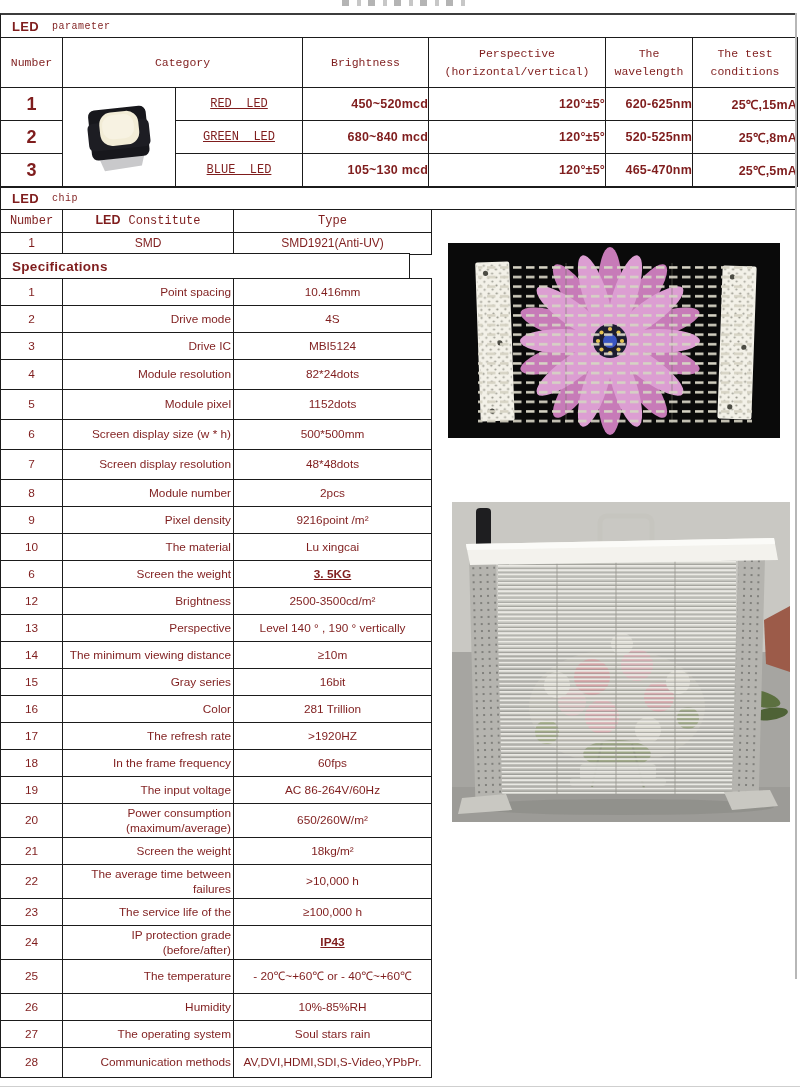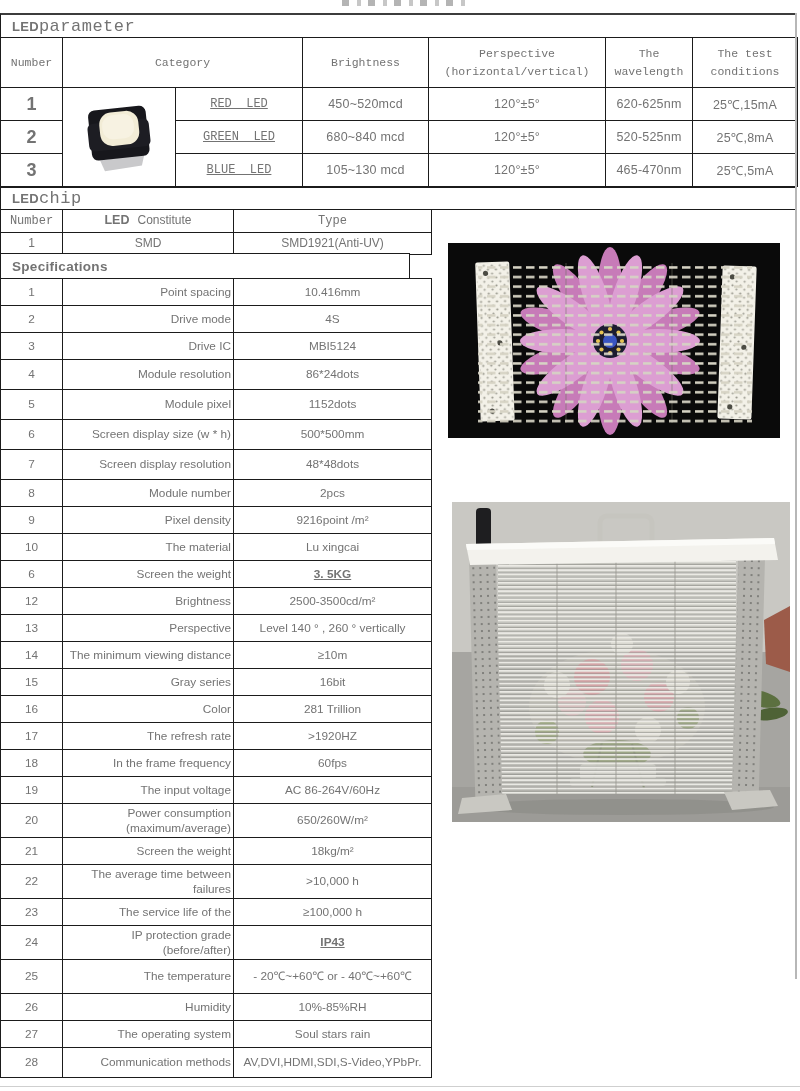--- a/index.html
+++ b/index.html
@@ -1,43 +1,43 @@
 <!DOCTYPE html>
 <html><head>
 <meta charset="utf-8">
 <style>
   html,body{margin:0;padding:0;background:#ffffff;}
   #page{position:relative;width:800px;height:1091px;background:#fff;overflow:hidden;
-        font-family:"Liberation Sans",sans-serif;color:#737373;}
+        font-family:"Liberation Sans",sans-serif;color:#7f1d1d;}
 
   
   .clip-frag{position:absolute;left:342px;top:0;width:128px;height:6px;opacity:.55;
     background:repeating-linear-gradient(90deg,#777 0 7px,transparent 7px 15px,#999 15px 19px,transparent 19px 26px);}
 
   
   .band{position:absolute;left:0;width:797px;box-sizing:border-box;background:#fff;
         border:1px solid #1b1b1b;display:flex;align-items:center;padding-left:11px;}
   #band-param{top:13px;height:26px;border-top:2px solid #3c3c3c;}
   #band-chip{top:187px;height:23px;}
   #band-spec{top:253px;height:26px;width:410px;}
   .band .b{font-weight:bold;font-size:13px;letter-spacing:.3px;}
-  .band .rest{font-family:"Liberation Mono",monospace;font-size:17px;letter-spacing:.5px;}
+  .band .rest{font-family:"Liberation Mono",monospace;font-size:10px;margin-left:13px;letter-spacing:.5px;}
   #band-spec .b{font-size:13.5px;}
 
   table{border-collapse:collapse;table-layout:fixed;position:absolute;background:#fff;}
   td,th{border:1px solid #1b1b1b;padding:0;text-align:center;vertical-align:middle;overflow:hidden;}
 
   
   #param-table{top:37px;left:0;width:797px;}
   #param-table th{font-family:"Liberation Mono",monospace;font-weight:normal;font-size:11.5px;line-height:1.5;}
   #param-table thead tr{height:50px;}
   #param-table tbody tr{height:33px;}
   .c-num{font-size:18px;font-weight:bold;}
   .c-cat{font-family:"Liberation Mono",monospace;font-size:12px;white-space:pre;text-decoration:underline;}
-  .c-val{font-size:12.5px;font-weight:normal;letter-spacing:.2px;}
+  .c-val{font-size:12.5px;font-weight:bold;letter-spacing:.2px;text-align:right;}
   .ledimg-cell{background:#fff;}
 
   
   #chip-table{top:209px;left:0;width:431px;}
   #chip-table tr{height:22.5px;}
   #chip-table th{font-family:"Liberation Mono",monospace;font-weight:normal;font-size:12px;}
   #chip-table td{font-size:12px;}
   #chip-table .b{font-family:"Liberation Sans",sans-serif;font-weight:bold;font-size:12.5px;margin-right:8px;}
 
   
@@ -150,21 +150,21 @@
   <table id="chip-table">
     <colgroup>
         <col style="width:62px">
         <col style="width:171px">
         <col style="width:198px">
       </colgroup>
     <tbody>
       <tr>
         <th>Number</th>
         <th>
-          <span class="b">LED</span><span style="font-family:Liberation Sans, sans-serif">Constitute</span>
+          <span class="b">LED</span><span style="font-family:Liberation Mono, monospace">Constitute</span>
         </th>
         <th>Type</th>
       </tr>
       <tr>
         <td>1</td>
         <td>SMD</td>
         <td>SMD1921(Anti-UV)</td>
       </tr>
     </tbody>
   </table>
@@ -191,21 +191,21 @@
           <td class="c-value">4S</td>
         </tr>
         <tr>
           <td class="c-number">3</td>
           <td class="c-label">Drive IC</td>
           <td class="c-value">MBI5124</td>
         </tr>
         <tr>
           <td class="c-number">4</td>
           <td class="c-label">Module resolution</td>
-          <td class="c-value">86*24dots</td>
+          <td class="c-value">82*24dots</td>
         </tr>
         <tr>
           <td class="c-number">5</td>
           <td class="c-label">Module pixel</td>
           <td class="c-value">1152dots</td>
         </tr>
         <tr>
           <td class="c-number">6</td>
           <td class="c-label">Screen display size (w * h)</td>
           <td class="c-value">500*500mm</td>
@@ -236,21 +236,21 @@
           <td class="c-value">3. 5KG</td>
         </tr>
         <tr>
           <td class="c-number">12</td>
           <td class="c-label">Brightness</td>
           <td class="c-value">2500-3500cd/m²</td>
         </tr>
         <tr>
           <td class="c-number">13</td>
           <td class="c-label">Perspective</td>
-          <td class="c-value">Level 140 ° , 260 °  vertically</td>
+          <td class="c-value">Level 140 ° , 190 °  vertically</td>
         </tr>
         <tr>
           <td class="c-number">14</td>
           <td class="c-label">The minimum viewing distance</td>
           <td class="c-value">≥10m</td>
         </tr>
         <tr>
           <td class="c-number">15</td>
           <td class="c-label">Gray series</td>
           <td class="c-value">16bit</td>

